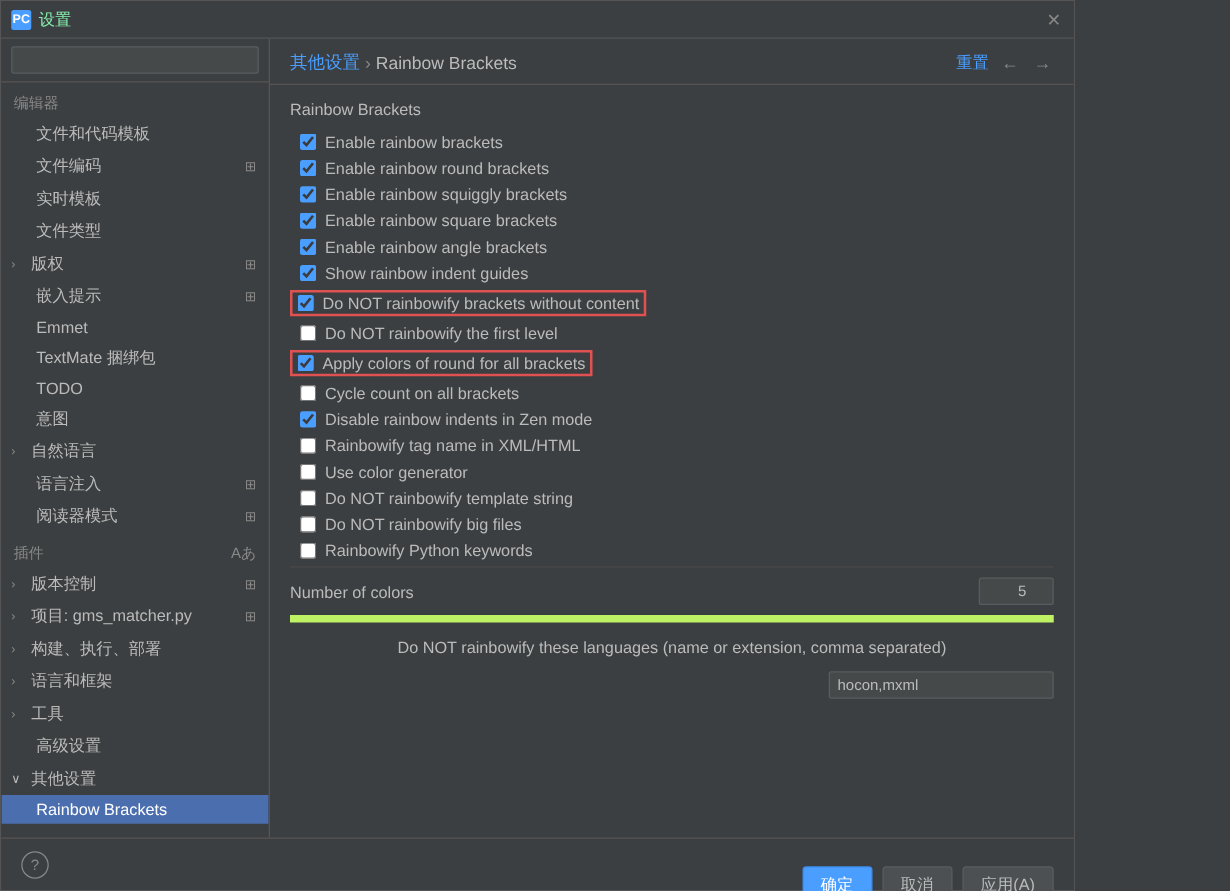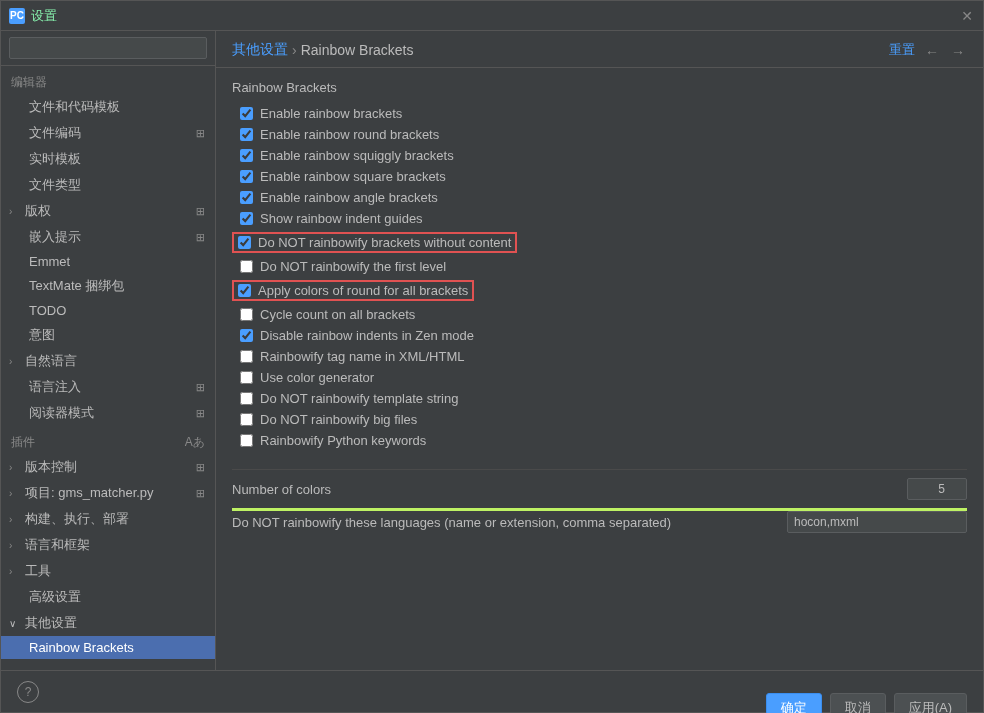--- a/index.html
+++ b/index.html
@@ -6,21 +6,21 @@
     body {
       font-family: "Microsoft YaHei", "PingFang SC", sans-serif;
       background: #3c3f41;
       color: #bbbbbb;
       font-size: 13px;
       width: 984px;
       height: 713px;
       overflow: hidden;
     }
     .window {
-      width: 984px;
+      width: 860px;
       height: 713px;
       display: flex;
       flex-direction: column;
       background: #3c3f41;
       border: 1px solid #555;
     }
     .title-bar {
       height: 30px;
       background: #3c3f41;
       display: flex;
@@ -232,33 +232,34 @@
       height: 13px;
       accent-color: #4a9eff;
       cursor: pointer;
     }
     .settings-row {
       display: flex;
       align-items: center;
       padding: 8px 0;
       gap: 12px;
       border-top: 1px solid #4a4a4a;
-      margin-top: 18px;
+      margin-top: 2px;
     }
     .settings-row label {
       color: #bbbbbb;
       font-size: 13px;
       flex: 0 0 auto;
     }
     .settings-row-wide {
       display: flex;
       align-items: center;
-      padding: 0 0;
-      border-top: 3px solid #bef264;
+      padding: 12px 0;
+      border-top: 6px solid #bef264;
       gap: 12px;
+      flex-direction: column;
     }
     .settings-row-wide label {
       color: #bbbbbb;
       font-size: 13px;
       flex: 0 0 auto;
       max-width: 460px;
     }
     .text-input {
       background: #45494a;
       border: 1px solid #5a5d5f;

